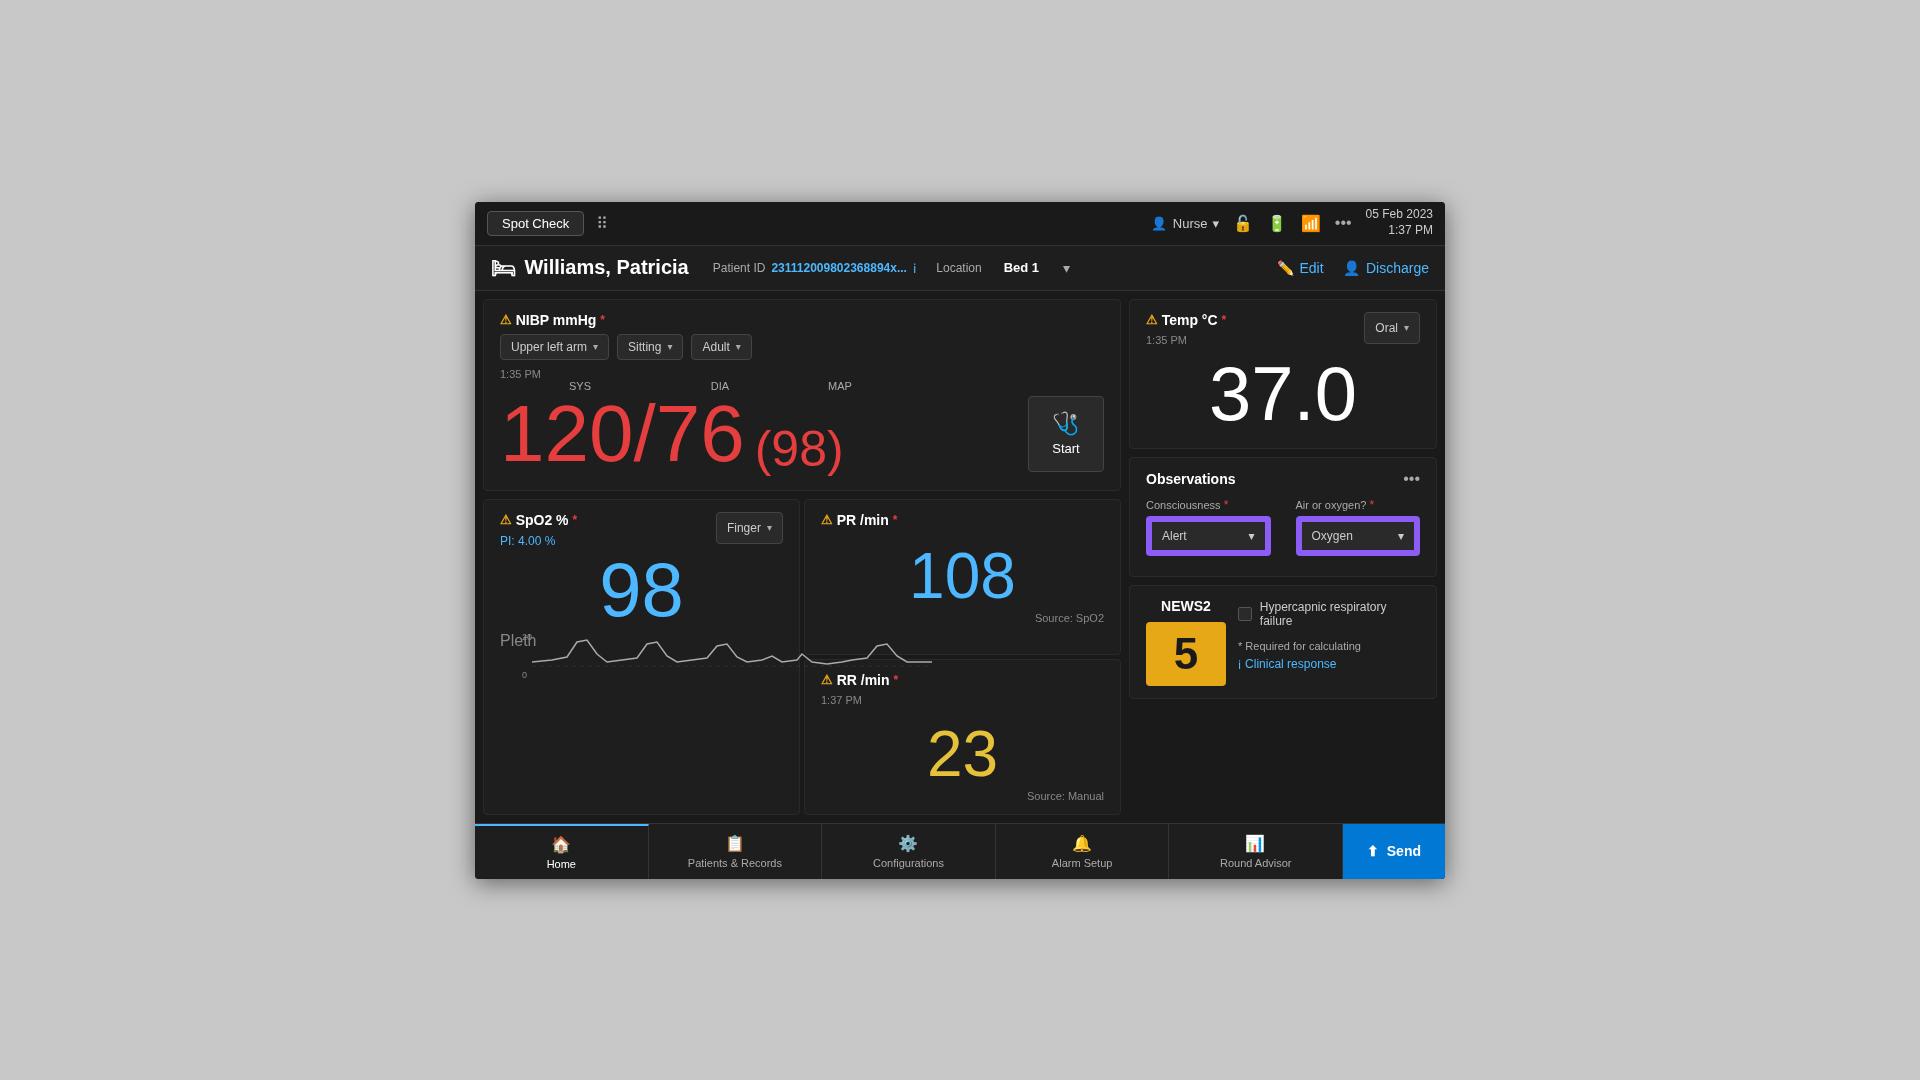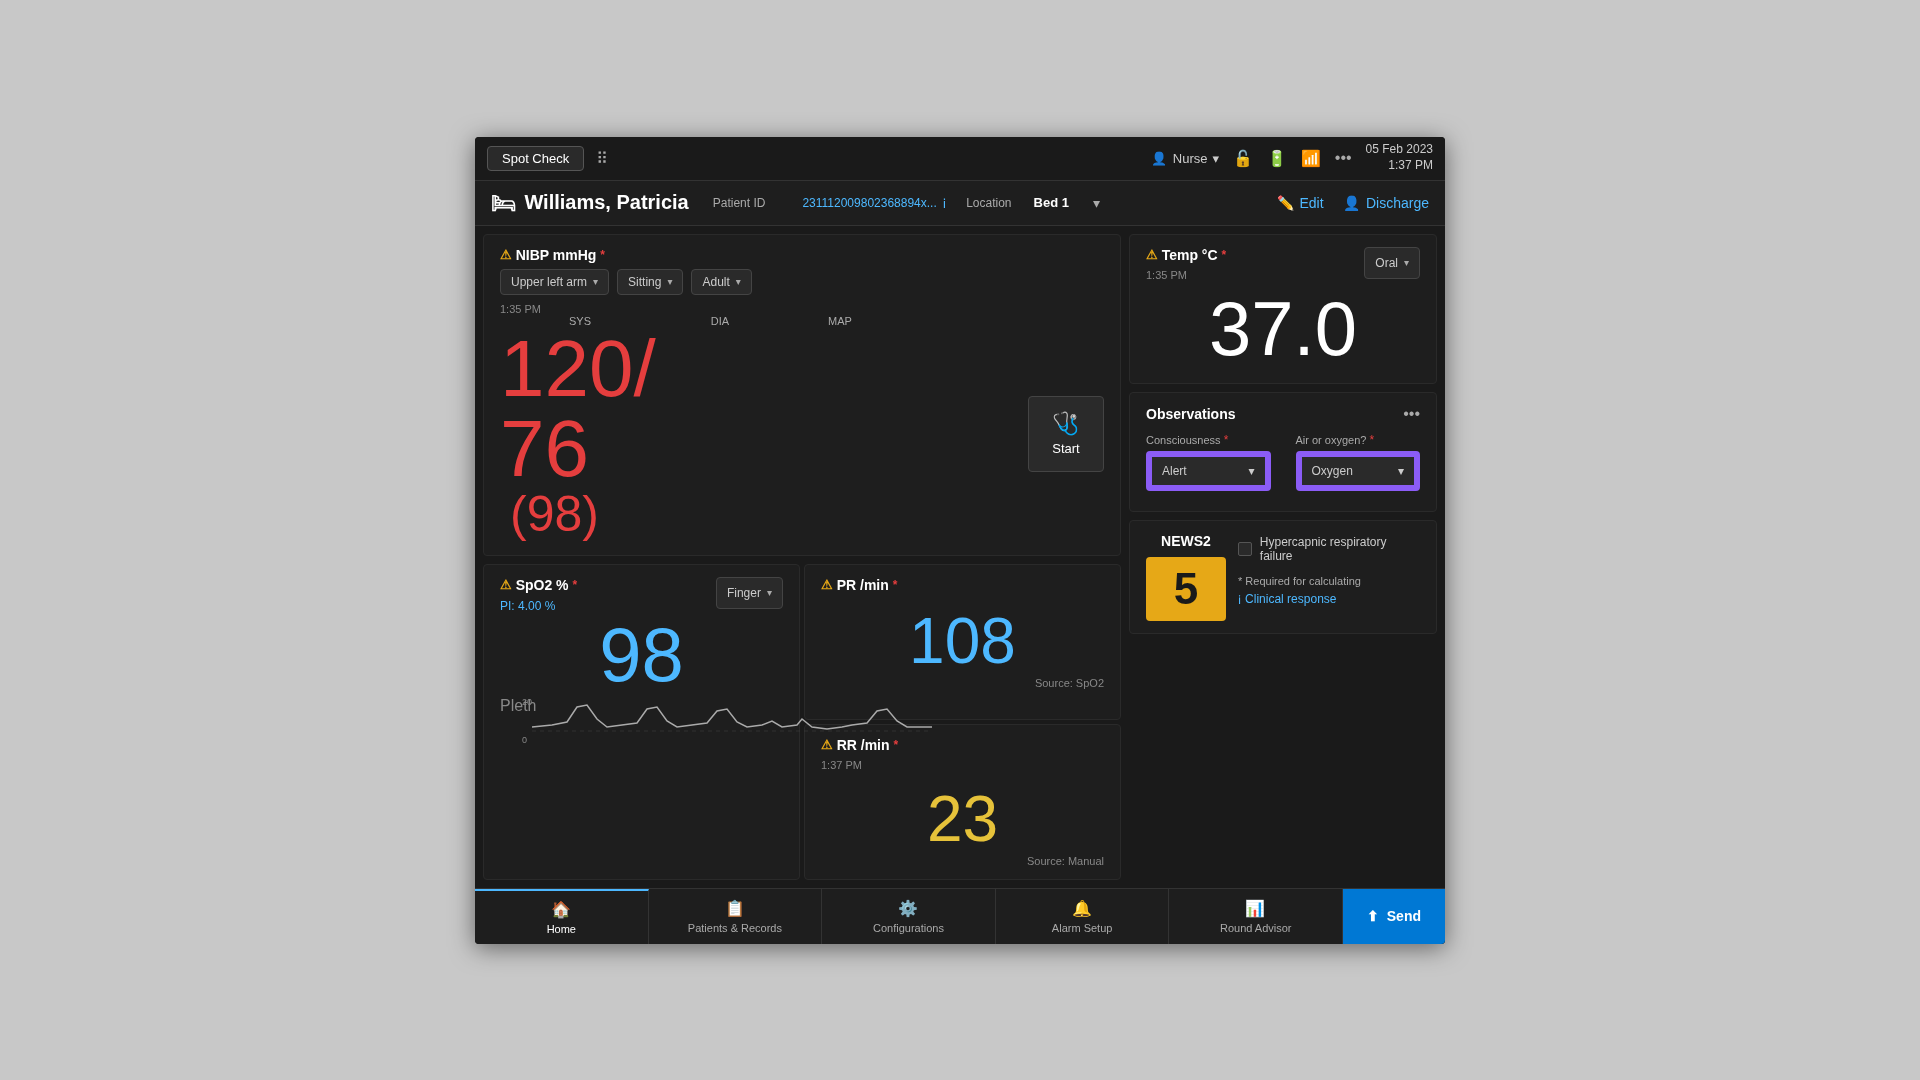--- a/index.html
+++ b/index.html
@@ -93,22 +93,21 @@
       align-items: center;
       gap: 6px;
     }
     .patient-id-label {
       color: #aaa;
       font-size: 12px;
     }
     .patient-id-value {
       color: #4db8ff;
       font-size: 12px;
-      font-weight: 400;
-      margin-left: 31px;
+      font-weight: 700;
     }
     .info-icon {
       color: #4db8ff;
       font-size: 13px;
       cursor: pointer;
     }
     .location-section {
       margin-left: 20px;
       display: flex;
       align-items: center;
@@ -643,21 +642,21 @@
           </div>
         </div>
         <div class="timestamp">1:35 PM</div>
         <div class="nibp-label-row">
           <span class="nibp-label-sys">SYS</span>
           <span class="nibp-label-dia">DIA</span>
           <span class="nibp-label-map">MAP</span>
         </div>
         <div class="nibp-row">
           <div class="nibp-numeric-area">
-            <div style="display:flex; align-items:flex-start;flex-direction:column;">
+            <div style="display:flex; align-items:flex-end;">
               <span class="sys-value">120/</span>
               <span class="dia-value">76</span>
               <span class="map-value">(98)</span>
             </div>
           </div>
           <button class="start-btn">
             <span style="font-size:22px;">🩺</span>
             <span>Start</span>
           </button>
         </div>

